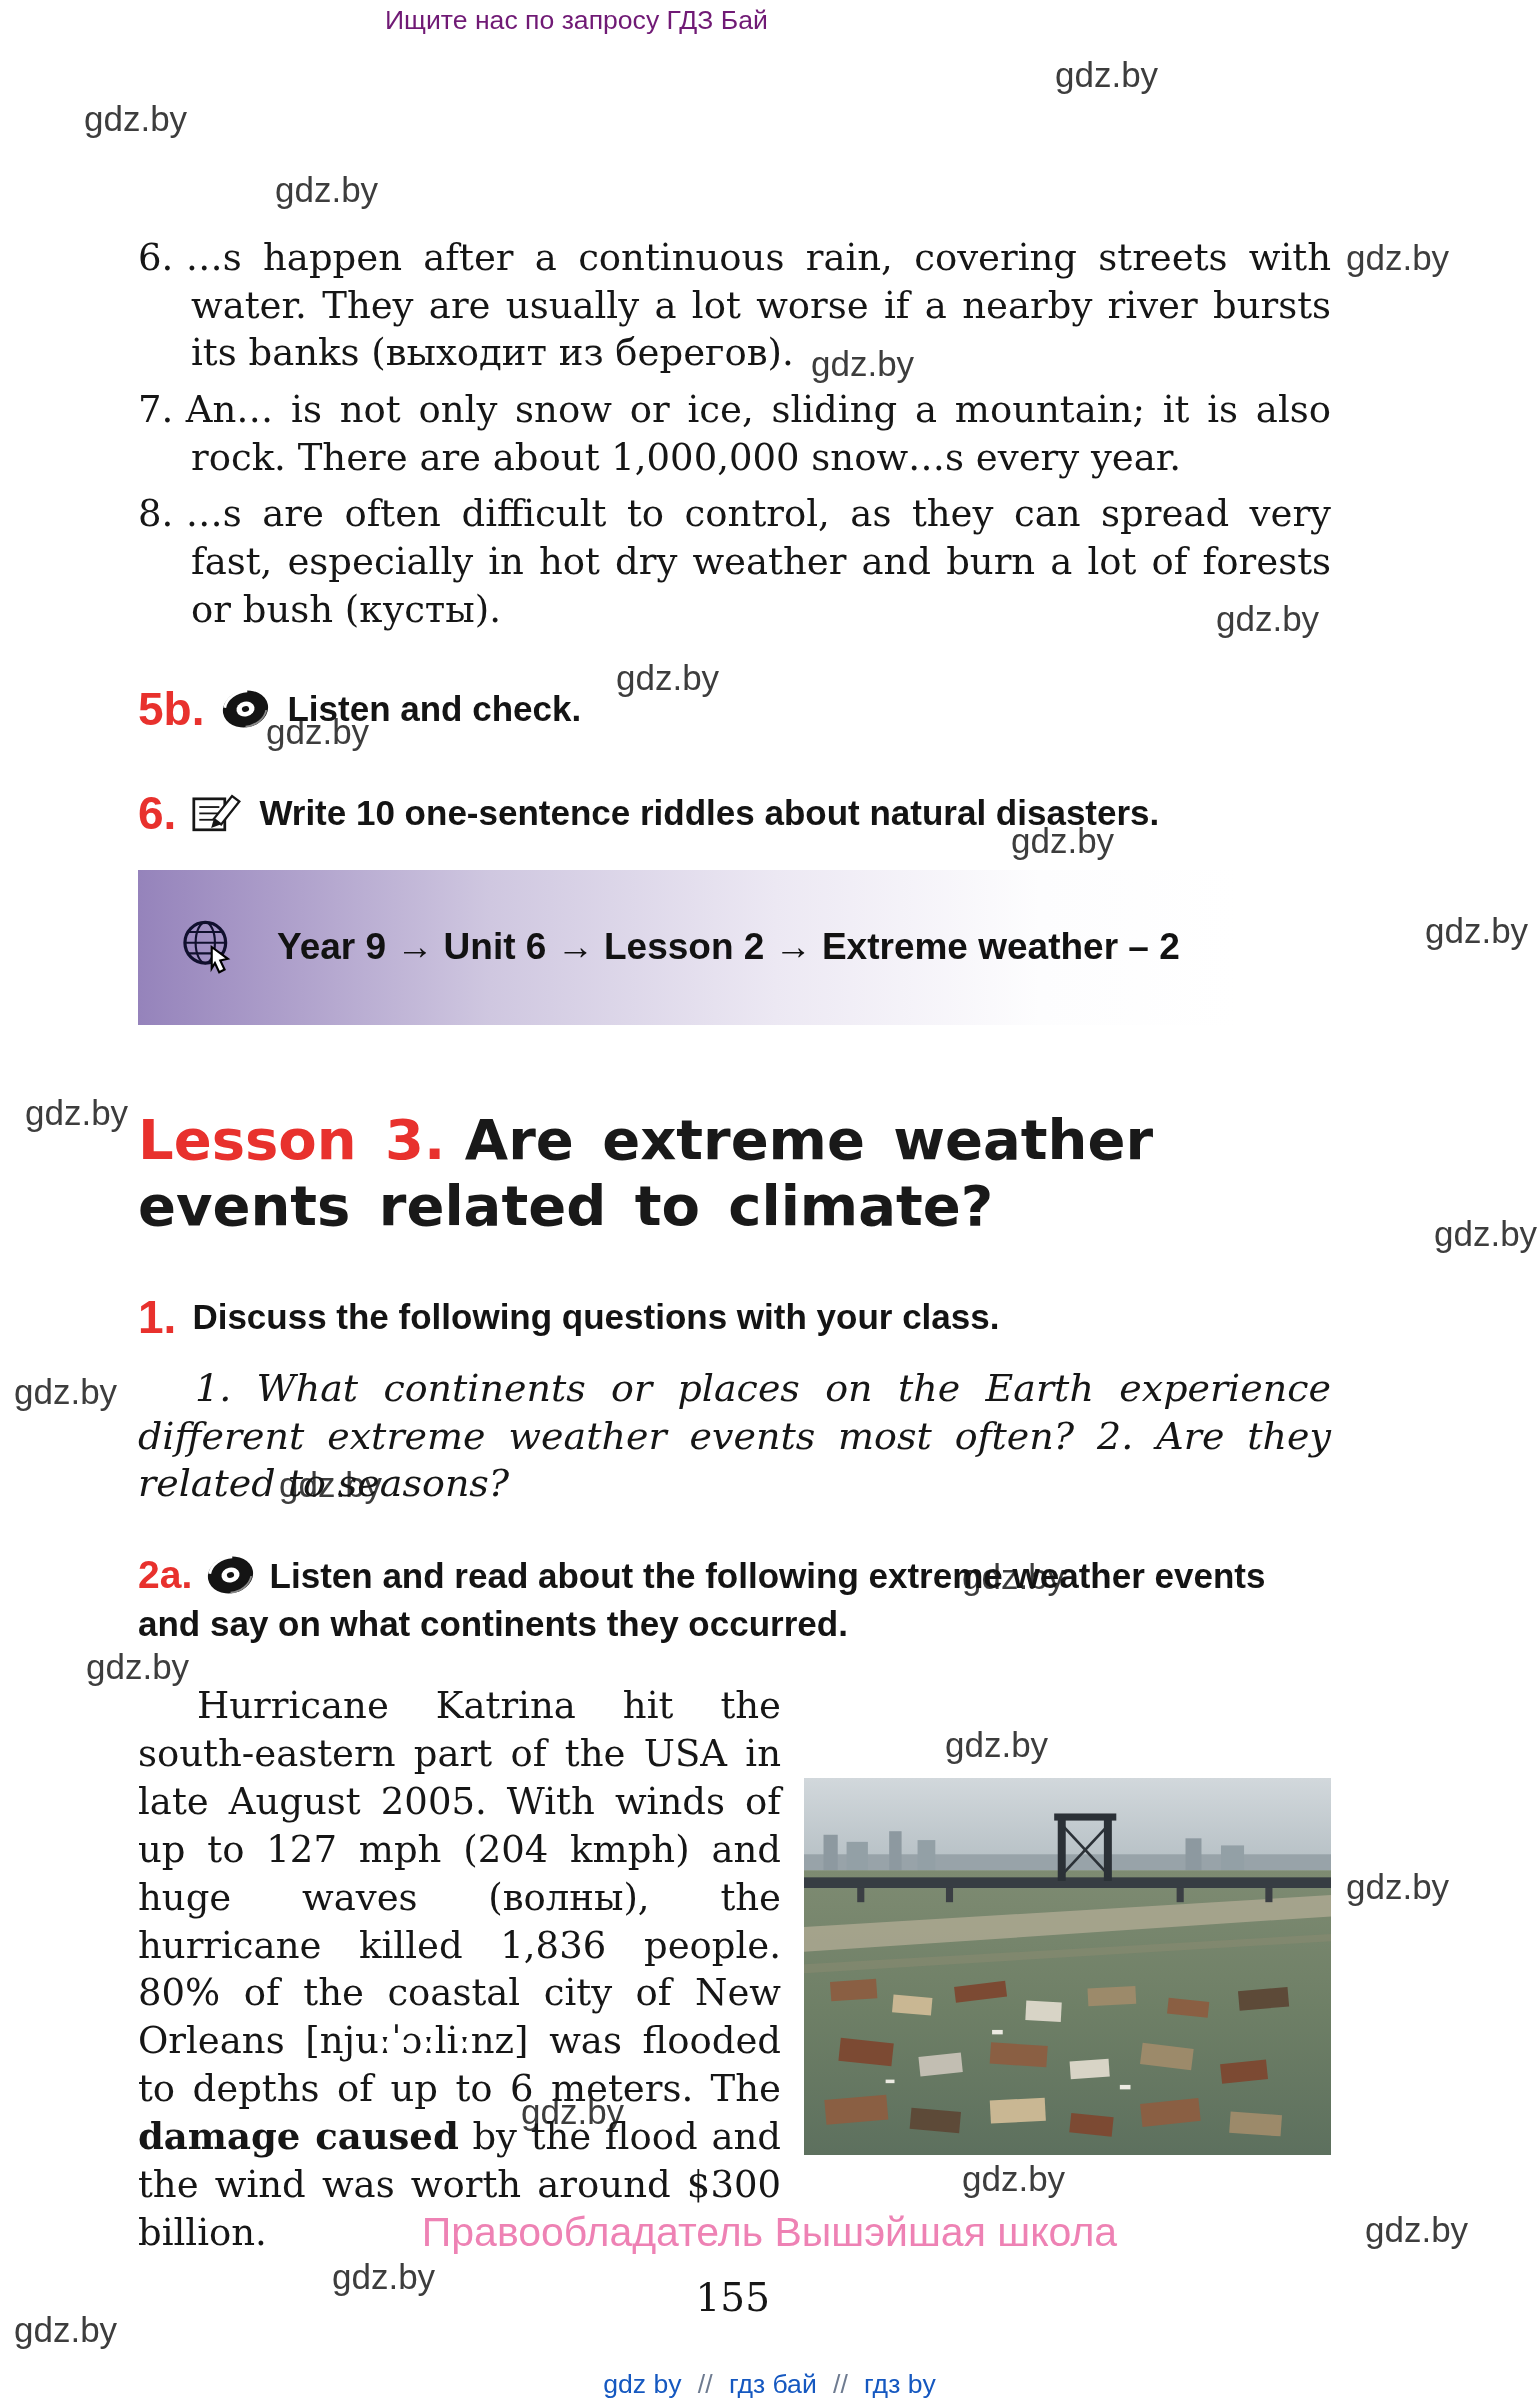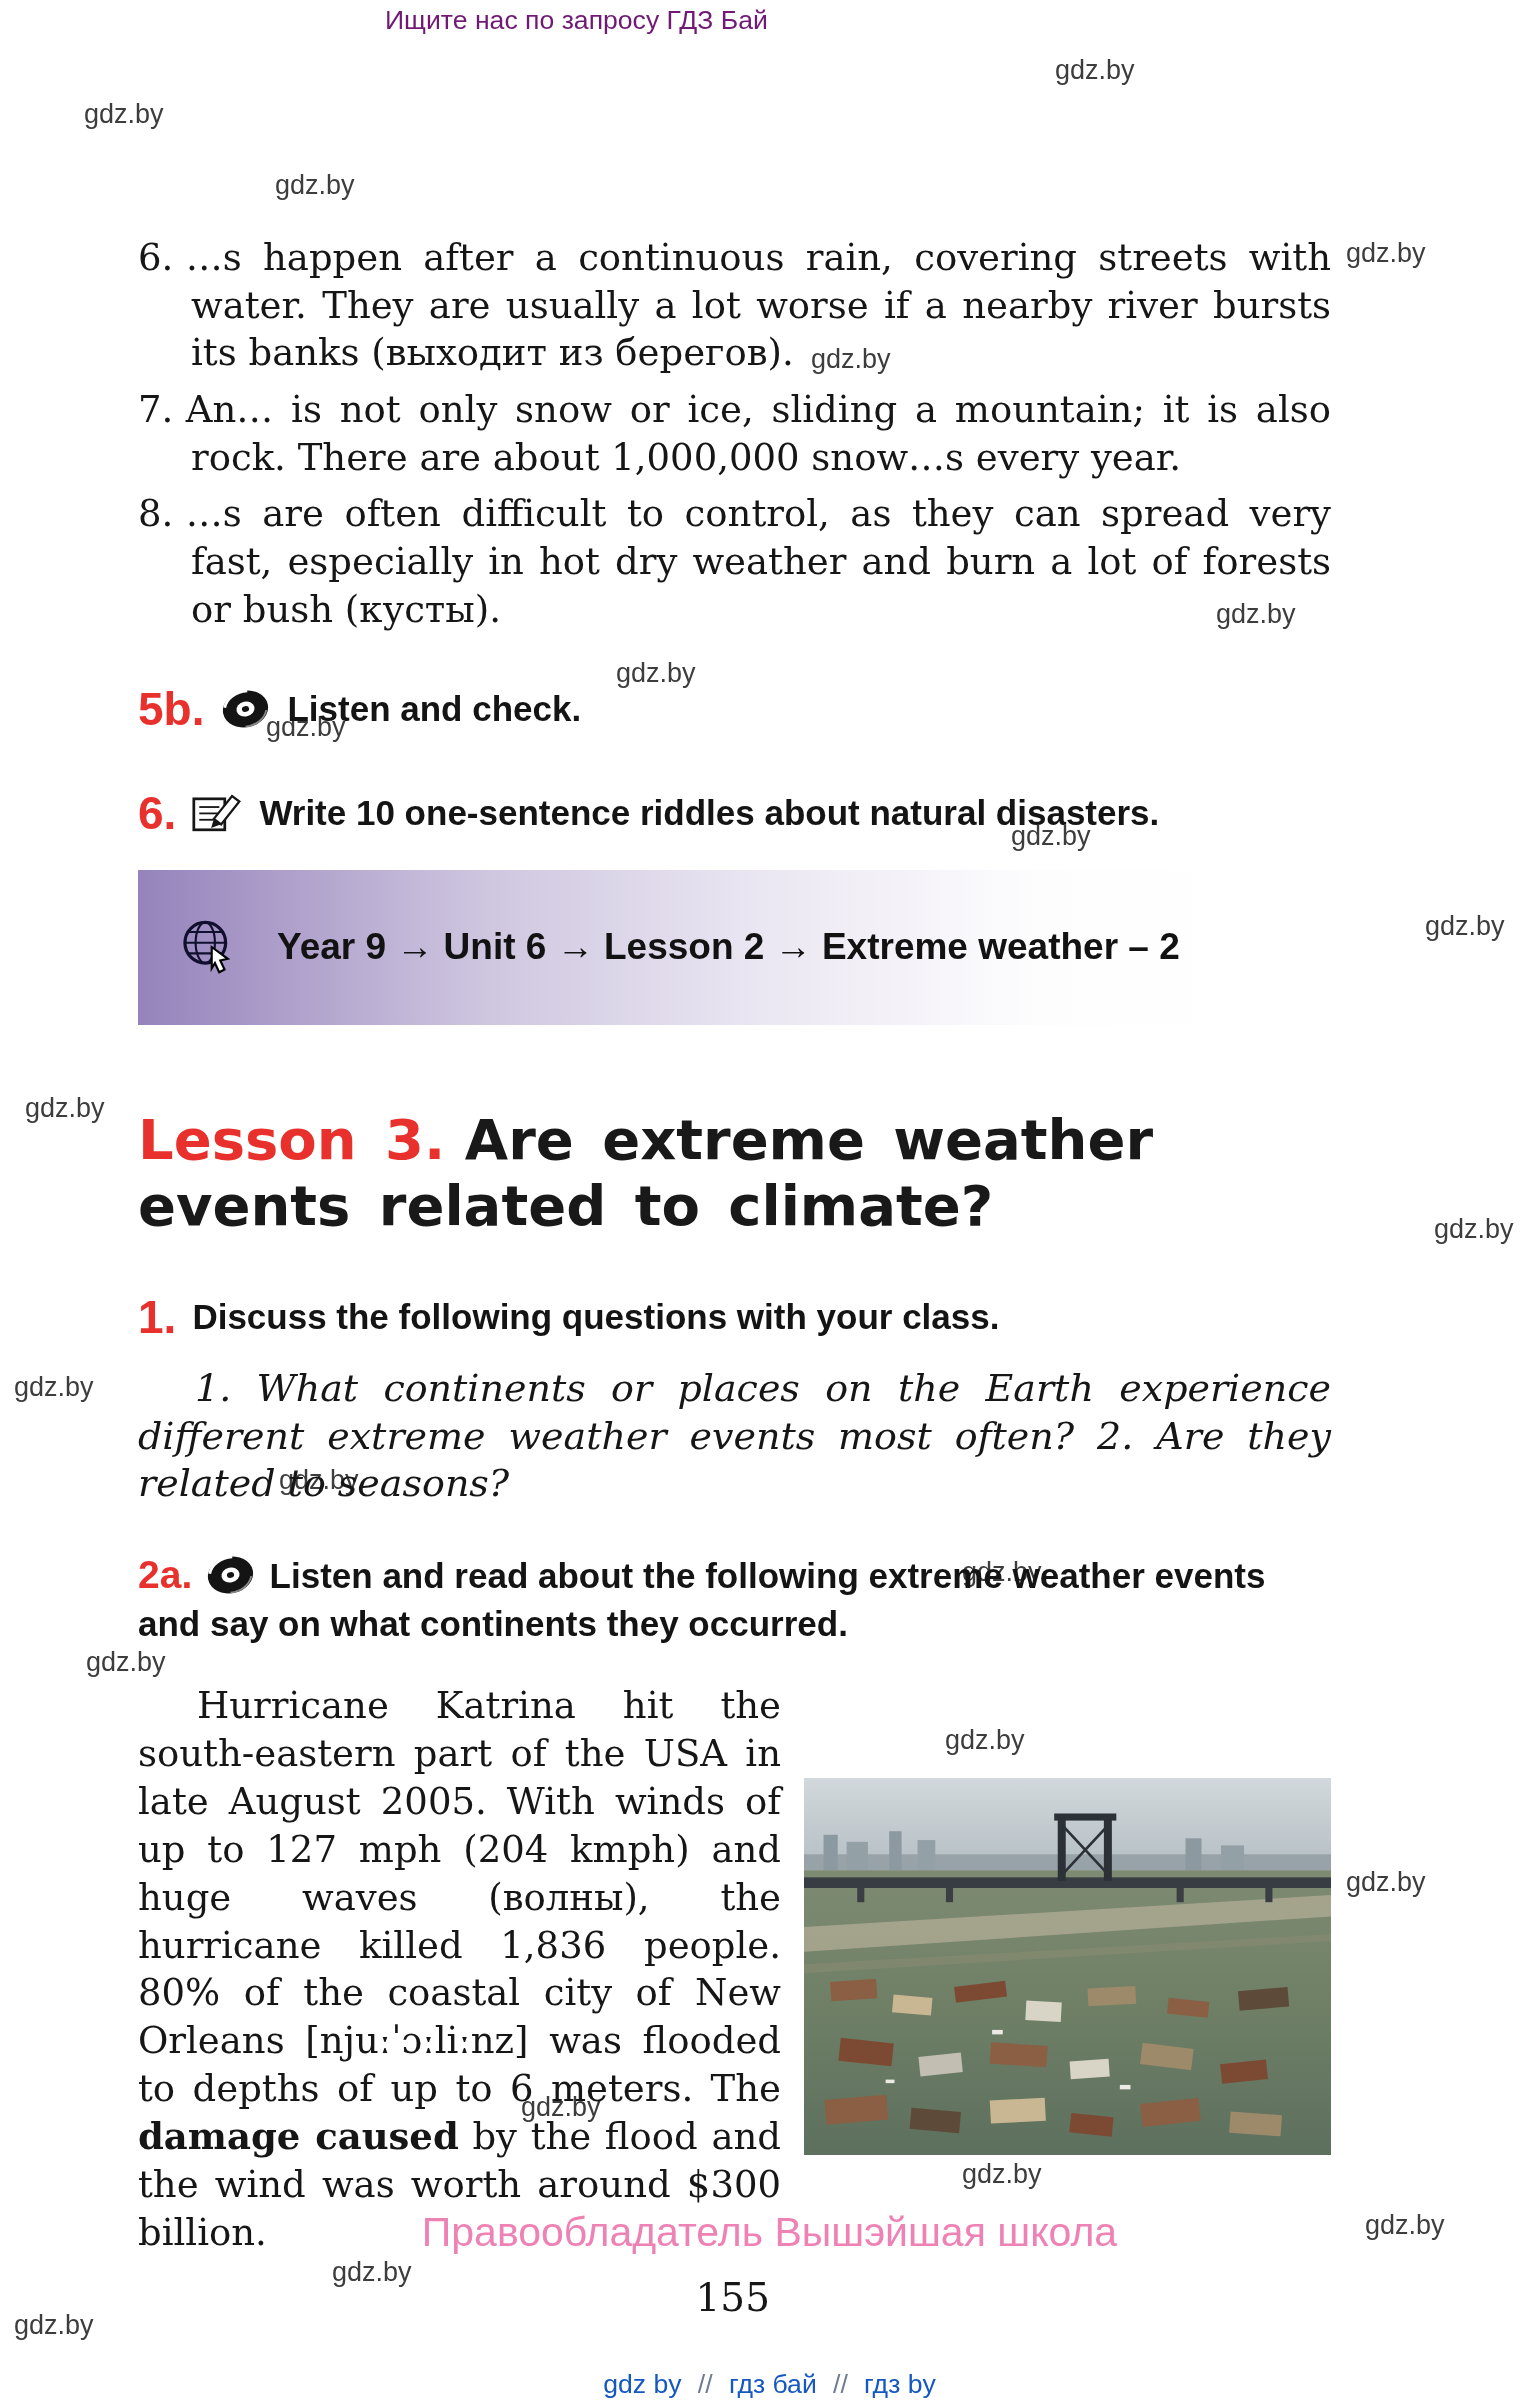--- a/index.html
+++ b/index.html
@@ -10,21 +10,21 @@
   }
   .page { position:absolute; inset:0; overflow:hidden; background:#fff; }
 
   
   .promo-top {
     position:absolute; top:5.3px; left:385px;
     font-family:"Liberation Sans", sans-serif; font-size:26.6px; color:#701a75;
   }
   .wm {
     position:absolute; font-family:"Liberation Sans", sans-serif;
-    font-size:27px; color:#3d3d3d; white-space:nowrap;
+    font-size:35px; color:#3d3d3d; white-space:nowrap;
   }
 
   main { position:absolute; left:138px; top:234px; width:1193px; }
 
   
   .riddle {
     font-size:37px; line-height:1.29; text-align:justify;
     padding-left:53px; text-indent:-53px; margin-bottom:8.9px;
   }
   .riddle .rnum { padding-right:12.4px; }

